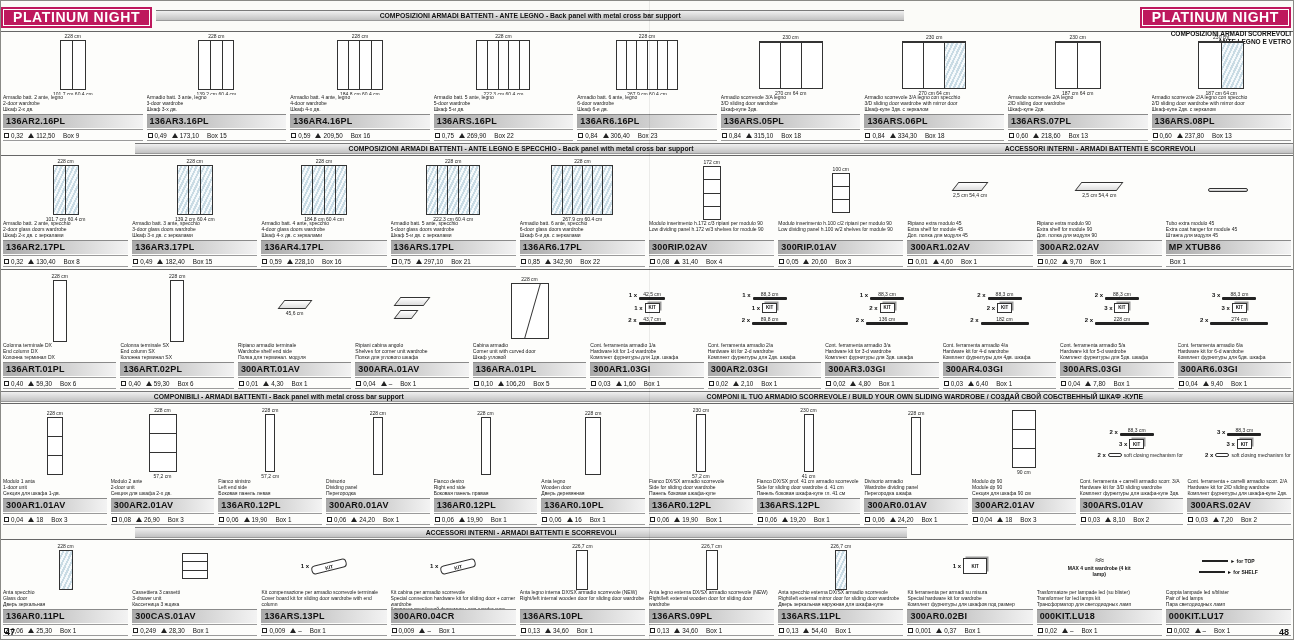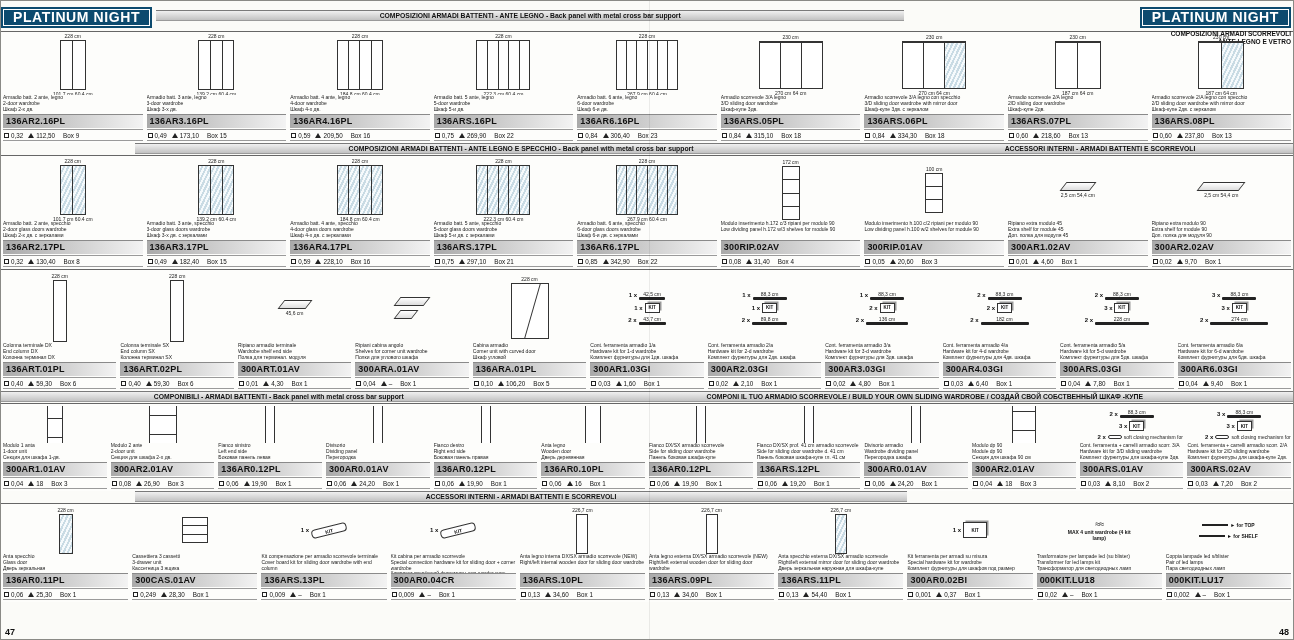--- a/index.html
+++ b/index.html
@@ -1,21 +1,21 @@
 <!DOCTYPE html>
 <html><head>
 <meta charset="utf-8">
 <style>
   *{box-sizing:border-box;margin:0;padding:0}
   body{background:#e6e6e2;font-family:"Liberation Sans",sans-serif;color:#111}
   .page{position:relative;width:1294px;height:640px;background:#fbfbf8;border:1px solid #8a8a86;overflow:hidden}
   .page::after{content:"";position:absolute;left:648px;top:0;bottom:0;width:1px;background:rgba(0,0,0,.07)}
   
   .topband{display:flex;align-items:flex-start;height:30px;padding:6px 0 0 0}
-  .banner{background:#0c4a6e;color:#fff;font-weight:700;font-size:14px;letter-spacing:.6px;padding:2px 12px 3px;outline:1px solid #fff;outline-offset:-3px;white-space:nowrap}
+  .banner{background:#be185d;color:#fff;font-weight:700;font-size:14px;letter-spacing:.6px;padding:2px 12px 3px;outline:1px solid #fff;outline-offset:-3px;white-space:nowrap}
   .top-title{flex:6.2;margin:3px 4px 0 4px}
   .top-gap{flex:1}
   .right-head{display:flex;flex-direction:column;align-items:flex-end;width:264px;padding-right:2px}
   .right-sub{font-size:6.5px;font-weight:700;text-align:right;line-height:7.5px;margin-top:2px}
   
   .section-bar{background:linear-gradient(180deg,#f0f0f0,#c2c2c2);border-top:1px solid #7a7a7a;border-bottom:1px solid #9a9a9a;font-size:6.8px;font-weight:700;text-align:center;height:11px;line-height:10px;white-space:nowrap;overflow:hidden}
   .bars{display:flex;height:12px;align-items:stretch}
   .bar-blank{height:11px}
   
   .row-strip{display:flex;border-top:1px solid #666;background:#fdfdfb}
@@ -547,20 +547,36 @@
           </div>
           <div class="codebar">300AR2.02AV</div>
           <div class="specbar">
             <div class="ic ic-vol"></div>
             <div class="spec-val">0,02</div>
             <div class="ic ic-wt"></div>
             <div class="spec-val">9,70</div>
             <div class="spec-box">Box 1</div>
           </div>
         </div>
+        <div class="cell">
+          <div class="dwg">
+            <div class="dwrap">
+              <div class="dwg-tube" style="width: 40px;"></div>
+            </div>
+          </div>
+          <div class="desc">
+            <div>Tubo extra modulo 45</div>
+            <div>Extra coat hanger for module 45</div>
+            <div>Штанга для модуля 45</div>
+          </div>
+          <div class="codebar">MP XTUB86</div>
+          <div class="specbar">
+            <div class="spec-box">Box 1</div>
+          </div>
+        </div>
       </div>
       <div class="row-strip" style="height: 122px;">
         <div class="cell">
           <div class="dwg">
             <div class="dwrap">
               <div class="dim">228 cm</div>
               <div class="dwg-box" style="width: 14px; height: 62px;"></div>
             </div>
           </div>
           <div class="desc">
@@ -883,21 +899,21 @@
             <div class="ic ic-wt"></div>
             <div class="spec-val">9,40</div>
             <div class="spec-box">Box 1</div>
           </div>
         </div>
       </div>
       <div class="bars">
         <div class="section-bar" style="flex: 4.3 1 0%;">COMPONIBILI - ARMADI BATTENTI - Back panel with metal cross bar support</div>
         <div class="section-bar" style="flex: 5.7 1 0%;">COMPONI IL TUO ARMADIO SCORREVOLE / BUILD YOUR OWN SLIDING WARDROBE / СОЗДАЙ СВОЙ СОБСТВЕННЫЙ ШКАФ -КУПЕ</div>
       </div>
-      <div class="row-strip" style="height: 88px;">
+      <div class="row-strip" style="height: 124px;">
         <div class="cell">
           <div class="dwg">
             <div class="dwrap">
               <div class="dim">228 cm</div>
               <div class="obox" style="width: 16px; height: 58px;">
                 <div></div>
                 <div></div>
                 <div></div>
               </div>
             </div>

